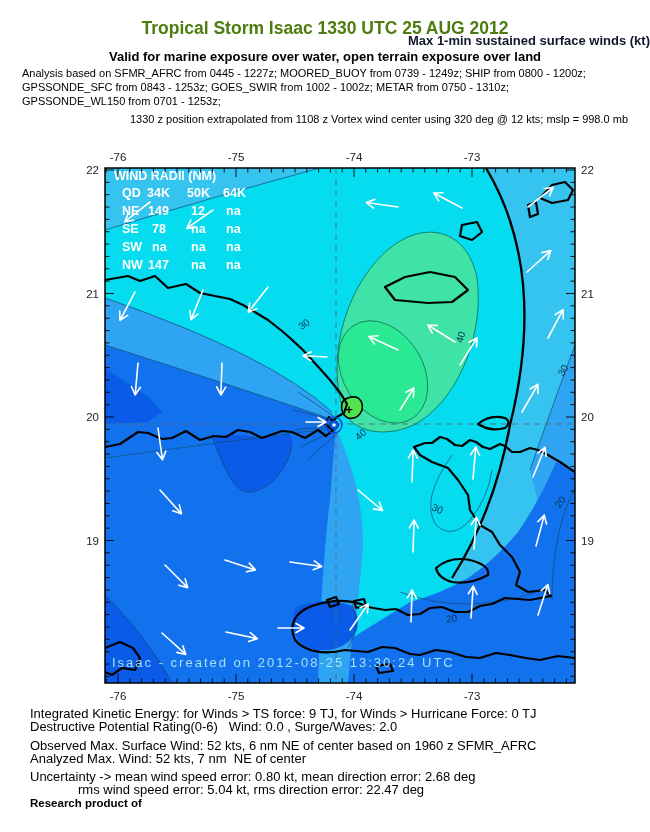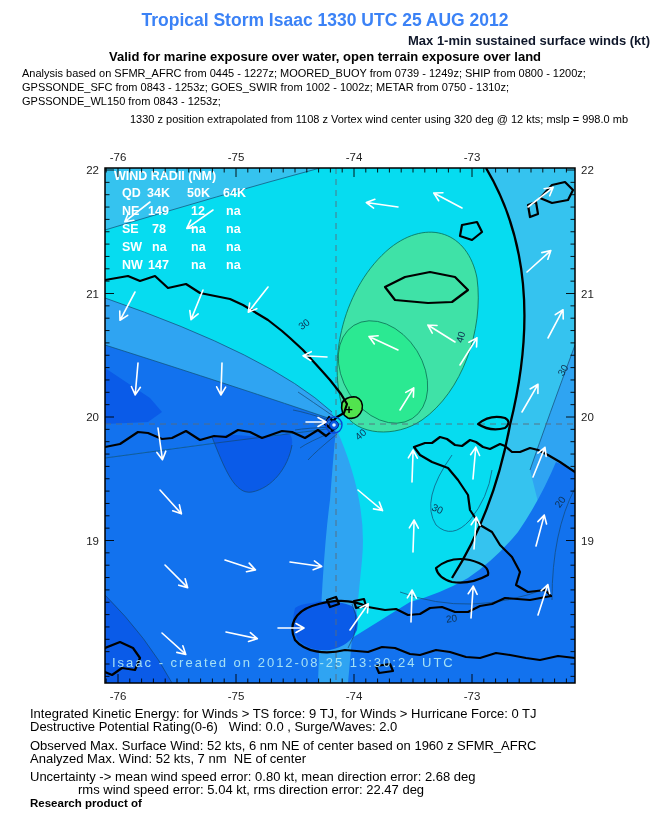--- a/index.html
+++ b/index.html
@@ -12,26 +12,26 @@
   .posline{left:130px;top:113px;font-size:11px;color:#000;}
   .fline{left:30px;font-size:13px;color:#000;}
   .credit{left:30px;top:797px;display:flex;align-items:baseline;gap:7px;}
   .credit .pfx{font-size:11.5px;font-weight:bold;color:#000;white-space:pre;}
   .credit .org{font-size:16px;font-weight:bold;white-space:pre;}
   svg text{font-family:"Liberation Sans",sans-serif;}
 </style>
 </head>
 <body>
 
-<div class="abs title" style="color: #3b82f6;">Tropical Storm Isaac 1330 UTC 25 AUG 2012</div>
+<div class="abs title" style="color: #4d7c0f; margin-top: 8px;">Tropical Storm Isaac 1330 UTC 25 AUG 2012</div>
 <div class="abs sub1">Max 1-min sustained surface winds (kt)</div>
 <div class="abs sub2">Valid for marine exposure over water, open terrain exposure over land</div>
 <div class="abs aline" style="top:67px">Analysis based on SFMR_AFRC from 0445 - 1227z; MOORED_BUOY from 0739 - 1249z; SHIP from 0800 - 1200z;</div>
 <div class="abs aline" style="top:81px">GPSSONDE_SFC from 0843 - 1253z; GOES_SWIR from 1002 - 1002z; METAR from 0750 - 1310z;</div>
-<div class="abs aline" style="top:95px">GPSSONDE_WL150 from 0843 - 1253z;</div>
+<div class="abs aline" style="top:95px">GPSSONDE_WL150 from 0701 - 1253z;</div>
 <div class="abs posline">1330 z position extrapolated from 1108 z Vortex wind center using 320 deg @ 12 kts; mslp = 998.0 mb</div>
 
 <svg id="mapsvg" width="650" height="832" viewBox="0 0 650 832" style="position:absolute;left:0;top:0;">
   <defs>
     <clipPath id="mapclip">
         <rect x="105" y="168" width="470" height="515"></rect>
       </clipPath>
   </defs>
 
   <g clip-path="url(#mapclip)">

